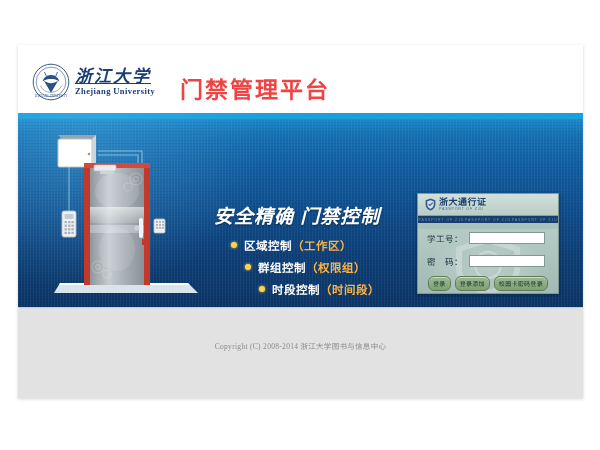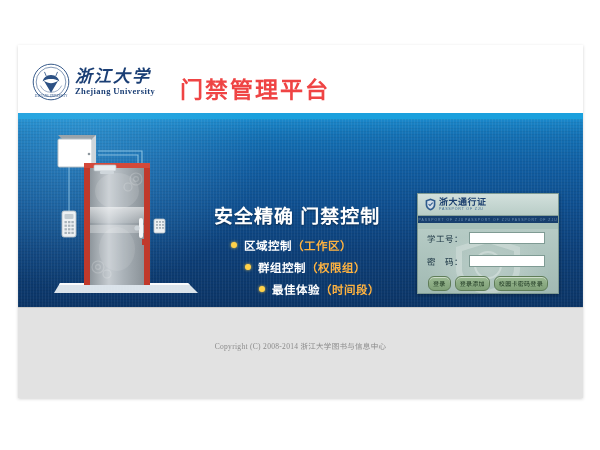--- a/index.html
+++ b/index.html
@@ -56,20 +56,21 @@
     line-height: 1;
   }
   .logo-cn {
     font-family: "Liberation Serif", "DejaVu Serif", serif;
     font-size: 17px;
     font-weight: bold;
     font-style: italic;
     color: #1b3f75;
     letter-spacing: 2px;
     white-space: nowrap;
+    text-decoration: underline;
   }
   .logo-en {
     font-family: "Liberation Serif", "DejaVu Serif", serif;
     font-size: 8.5px;
     font-weight: bold;
     color: #1b3f75;
     letter-spacing: .4px;
     margin-top: 2px;
     white-space: nowrap;
   }
@@ -135,20 +136,21 @@
   .slogan {
     position: absolute;
     left: 196px;
     top: 88px;
     font-size: 19px;
     font-weight: bold;
     color: #ffffff;
     letter-spacing: 1px;
     text-shadow: 0 1px 2px rgba(0,0,0,.45);
     white-space: nowrap;
+    font-style: italic;
   }
   .feature-list {
     position: absolute;
     left: 205px;
     top: 124px;
     width: 200px;
   }
   .feature {
     display: flex;
     align-items: center;
@@ -454,21 +456,21 @@
         <span class="feature-main">区域控制</span>
         <span class="feature-sub">（工作区）</span>
       </div>
       <div class="feature f2">
         <span class="bullet"></span>
         <span class="feature-main">群组控制</span>
         <span class="feature-sub">（权限组）</span>
       </div>
       <div class="feature f3">
         <span class="bullet"></span>
-        <span class="feature-main">最佳体验</span>
+        <span class="feature-main">时段控制</span>
         <span class="feature-sub">（时间段）</span>
       </div>
     </div>
 
     <div class="login-panel">
       <div class="lp-head">
         <svg class="lp-shield" viewBox="0 0 20 24">
           <path d="M10 1 L19 4 L19 12 C19 18 14 22 10 23 C6 22 1 18 1 12 L1 4 Z" fill="#2f5c8d"></path>
           <path d="M10 4 L16 6 L16 12 C16 16 13 19 10 20 C7 19 4 16 4 12 L4 6 Z" fill="#f0f5f8" opacity=".85"></path>
           <path d="M6.5 11.5 L9 14 L14 8.5" stroke="#2f5c8d" stroke-width="2" fill="none"></path>

